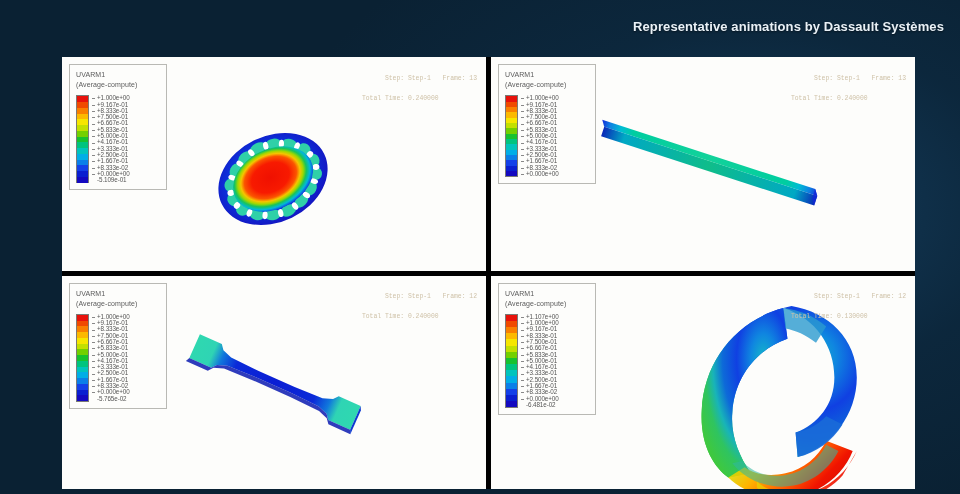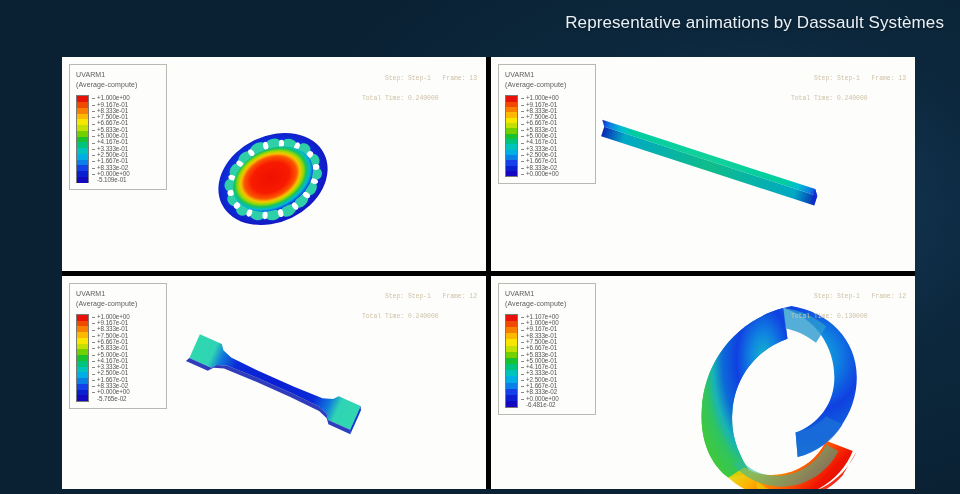--- a/index.html
+++ b/index.html
@@ -15,24 +15,25 @@
       linear-gradient(100deg,#0b2134 0%,#0c2438 30%,#0e2c45 58%,#123category 70%),
       linear-gradient(180deg,#0a2031 0%,#0d2840 50%,#0a2133 100%);
     background-blend-mode:normal;
   }
   #bg2 {
     position:absolute; inset:0;
     background:radial-gradient(ellipse 70% 90% at 78% 42%, rgba(30,86,130,.55) 0%, rgba(17,55,85,.28) 40%, rgba(10,33,51,0) 72%);
   }
 
   #title {
-    position:absolute; right:16px; top:13px;
-    font-size:17px; color:#e9f1f7; letter-spacing:.1px;
+    position:absolute; right:16px; top:19px;
+    font-size:13px; color:#e9f1f7; letter-spacing:.1px;
     text-shadow:0 1px 2px rgba(0,0,0,.5);
     white-space:nowrap;
+    font-weight:bold;
   }
 
   
   #grid {
     position:absolute; left:62px; top:57px;
     width:853px; height:432px;
     background:#000;
     display:grid;
     grid-template-columns:1fr 1fr;
     grid-template-rows:1fr 1fr;

